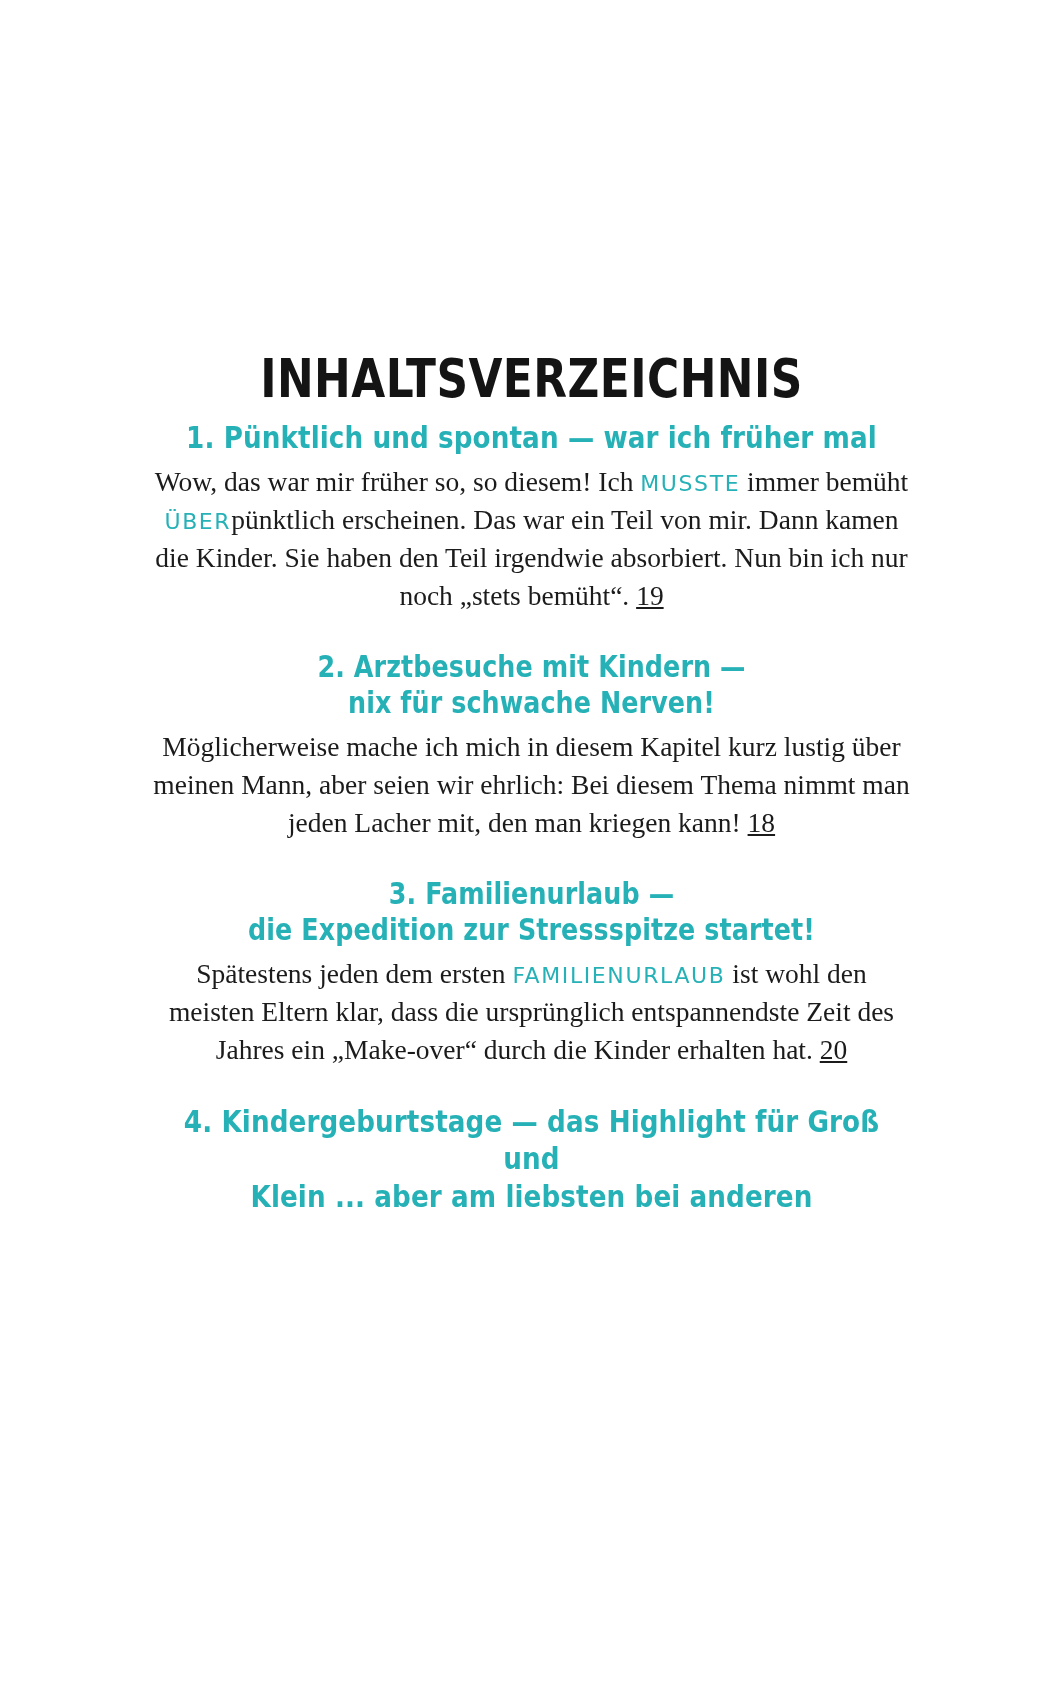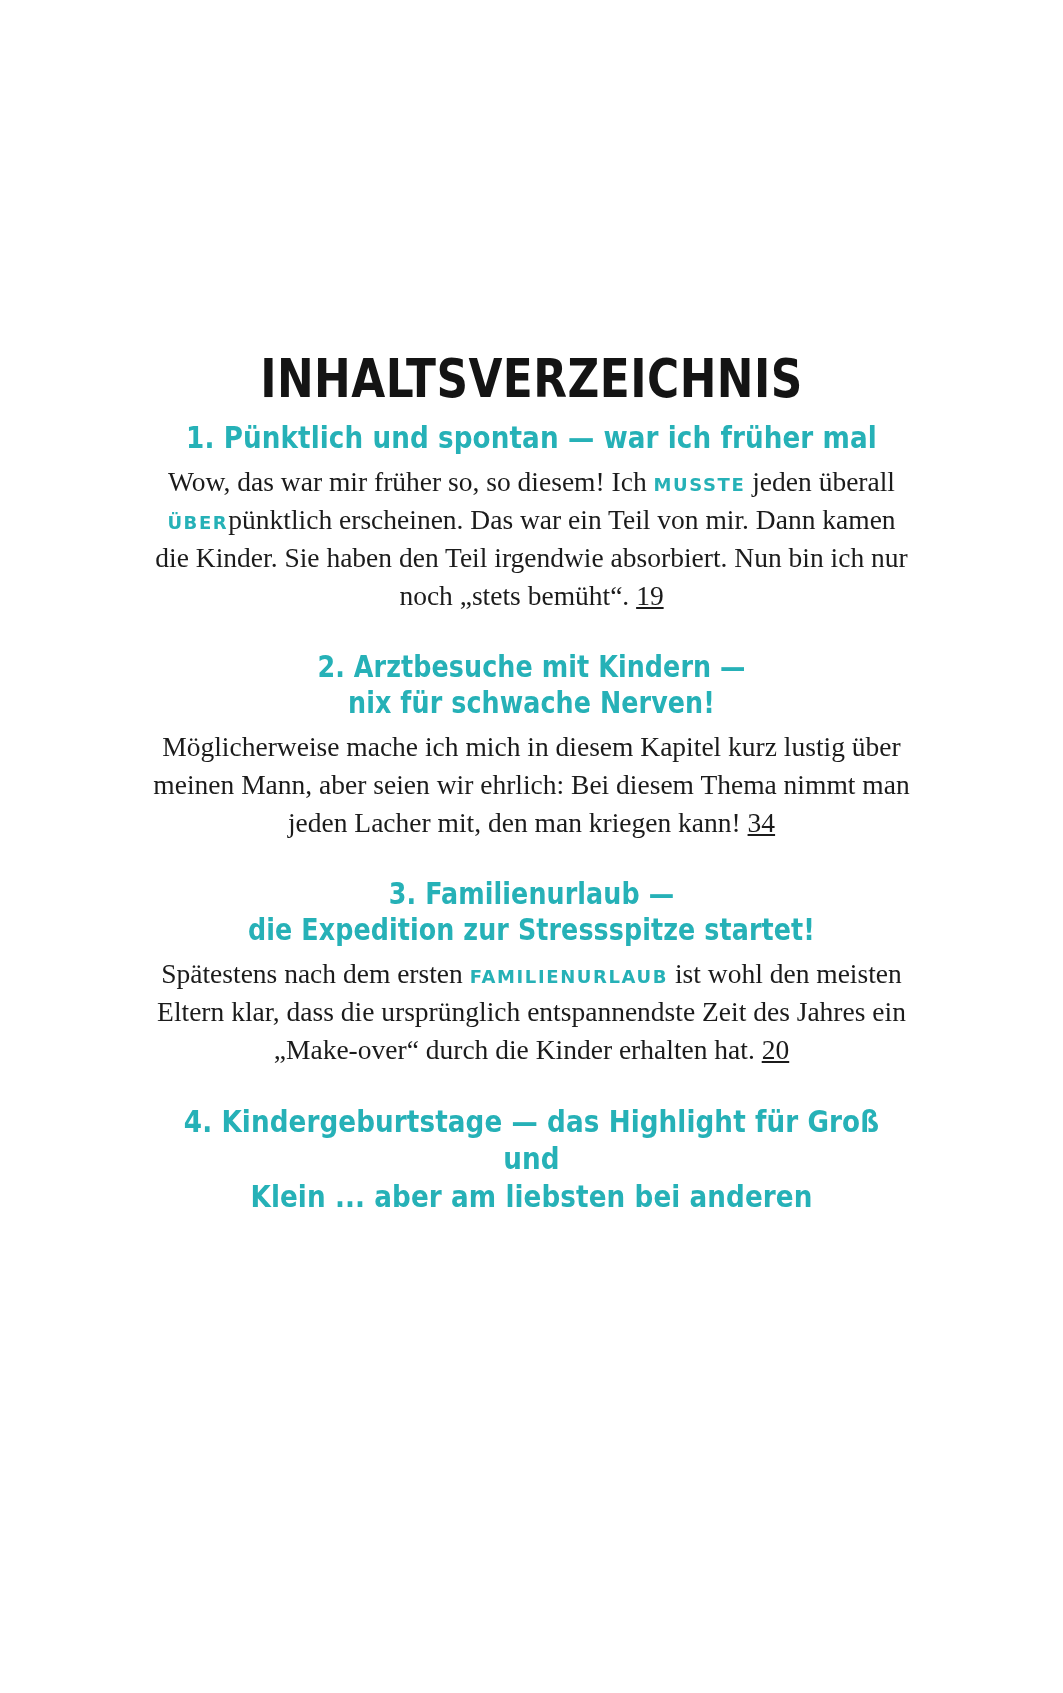--- a/index.html
+++ b/index.html
@@ -60,52 +60,52 @@
     line-height: 1.38;
     text-align: center;
     color: #1b1b1b;
     margin: 0;
     padding: 0 4px;
   }
 
   .hl {
     font-family: "DejaVu Sans", "Liberation Sans", sans-serif;
     color: #26b1b7;
-    font-size: 18px;
+    font-size: 22px;
     letter-spacing: 1.6px;
-    font-weight: 700;
+    font-weight: 400;
   }
 
   .pg {
     font-family: "Liberation Serif", serif;
     text-decoration: underline;
   }
 
   .entry-1 .entry-title { font-size: 31px; }
   .entry-4 .entry-title { font-size: 31px; }
 </style>
 </head>
 <body>
 
 <div class="page">
 
   <h1 class="toc-title">INHALTSVERZEICHNIS</h1>
 
   <div class="entry entry-1">
     <div class="entry-title">1. Pünktlich und spontan — war ich früher mal</div>
-    <p class="entry-desc"><span>Wow, das war mir früher so, so diesem! Ich </span><span class="hl">MUSSTE</span><span> jeden überall </span><span class="hl">ÜBER</span><span>pünktlich erscheinen. Das war ein Teil von mir. Dann kamen die Kinder. Sie haben den Teil irgendwie absorbiert. Nun bin ich nur noch „stets bemüht“. </span><span class="pg">19</span></p>
+    <p class="entry-desc"><span>Wow, das war mir früher so, so diesem! Ich </span><span class="hl">MUSSTE</span><span> immer bemüht </span><span class="hl">ÜBER</span><span>pünktlich erscheinen. Das war ein Teil von mir. Dann kamen die Kinder. Sie haben den Teil irgendwie absorbiert. Nun bin ich nur noch „stets bemüht“. </span><span class="pg">19</span></p>
   </div>
 
   <div class="entry entry-2">
     <div class="entry-title"><span>2. Arztbesuche mit Kindern —</span><br><span>nix für schwache Nerven!</span></div>
-    <p class="entry-desc"><span>Möglicherweise mache ich mich in diesem Kapitel kurz lustig über meinen Mann, aber seien wir ehrlich: Bei diesem Thema nimmt man jeden Lacher mit, den man kriegen kann! </span><span class="pg">34</span></p>
+    <p class="entry-desc"><span>Möglicherweise mache ich mich in diesem Kapitel kurz lustig über meinen Mann, aber seien wir ehrlich: Bei diesem Thema nimmt man jeden Lacher mit, den man kriegen kann! </span><span class="pg">18</span></p>
   </div>
 
   <div class="entry entry-3">
     <div class="entry-title"><span>3. Familienurlaub —</span><br><span>die Expedition zur Stressspitze startet!</span></div>
-    <p class="entry-desc"><span>Spätestens nach dem ersten </span><span class="hl">FAMILIENURLAUB</span><span> ist wohl den meisten Eltern klar, dass die ursprünglich entspannendste Zeit des Jahres ein „Make-over“ durch die Kinder erhalten hat. </span><span class="pg">20</span></p>
+    <p class="entry-desc"><span>Spätestens jeden dem ersten </span><span class="hl">FAMILIENURLAUB</span><span> ist wohl den meisten Eltern klar, dass die ursprünglich entspannendste Zeit des Jahres ein „Make-over“ durch die Kinder erhalten hat. </span><span class="pg">20</span></p>
   </div>
 
   <div class="entry entry-4">
     <div class="entry-title"><span>4. Kindergeburtstage — das Highlight für Groß und</span><br><span>Klein ... aber am liebsten bei anderen</span></div>
   </div>
 
 </div>
 
 </body></html>

